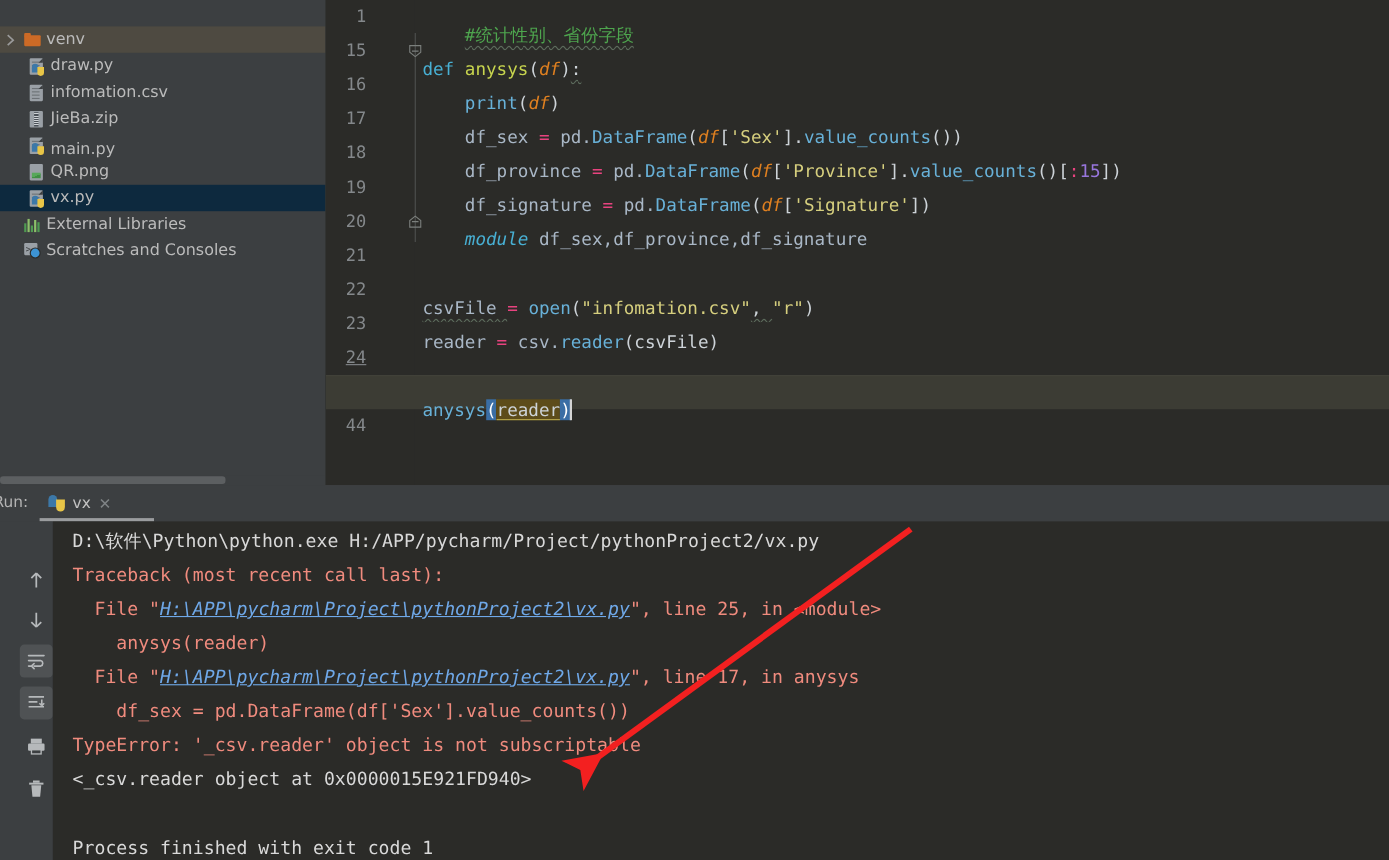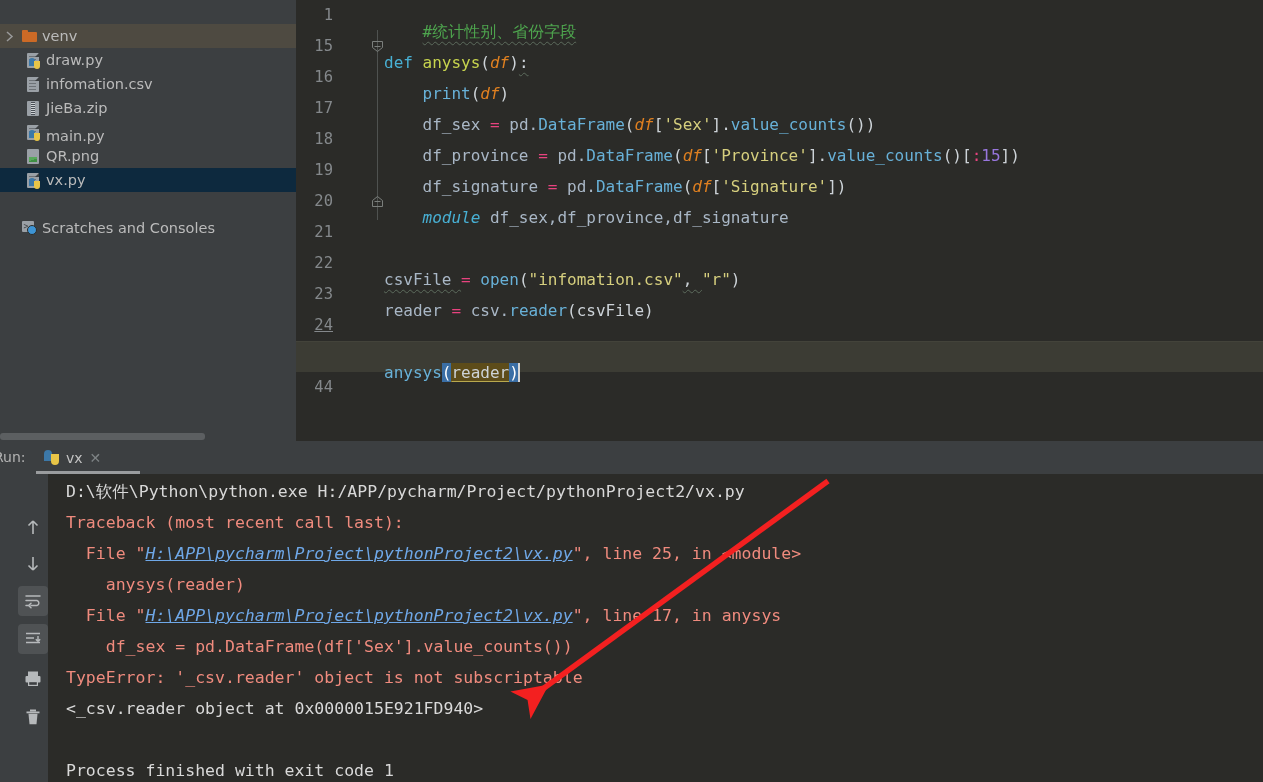--- a/index.html
+++ b/index.html
@@ -366,20 +366,34 @@
               <i></i>
               <i></i>
             </span>
             <span class="ic-pybadge">
               <span class="pyb-b"></span>
               <span class="pyb-y"></span>
             </span>
           </span>
         </span>
         <span class="tw-label">vx.py</span>
+      </div>
+      <div class="tree-row" style="top: 192px; position: absolute; left: 0px; width: 296px;">
+        <span class="tw-spacer"></span>
+        <span class="tw-spacer" style="width: 0px; min-width: 0px;"></span>
+        <span class="tw-icon">
+          <span class="ic-bars">
+            <i style="background: rgb(79, 154, 82); height: 8px;"></i>
+            <i style="background: rgb(140, 192, 106); height: 12px;"></i>
+            <i style="background: rgb(79, 154, 82); height: 6px;"></i>
+            <i style="background: rgb(140, 192, 106); height: 11px;"></i>
+            <i style="background: rgb(79, 154, 82); height: 9px;"></i>
+          </span>
+        </span>
+        <span class="tw-label">External Libraries</span>
       </div>
       <div class="tree-row" style="top: 216px; position: absolute; left: 0px; width: 296px;">
         <span class="tw-spacer"></span>
         <span class="tw-spacer" style="width: 0px; min-width: 0px;"></span>
         <span class="tw-icon">
           <span class="ic-scr">
             <span class="sq"></span>
             <span class="ar">&gt;_</span>
             <span class="clk"></span>
           </span>

